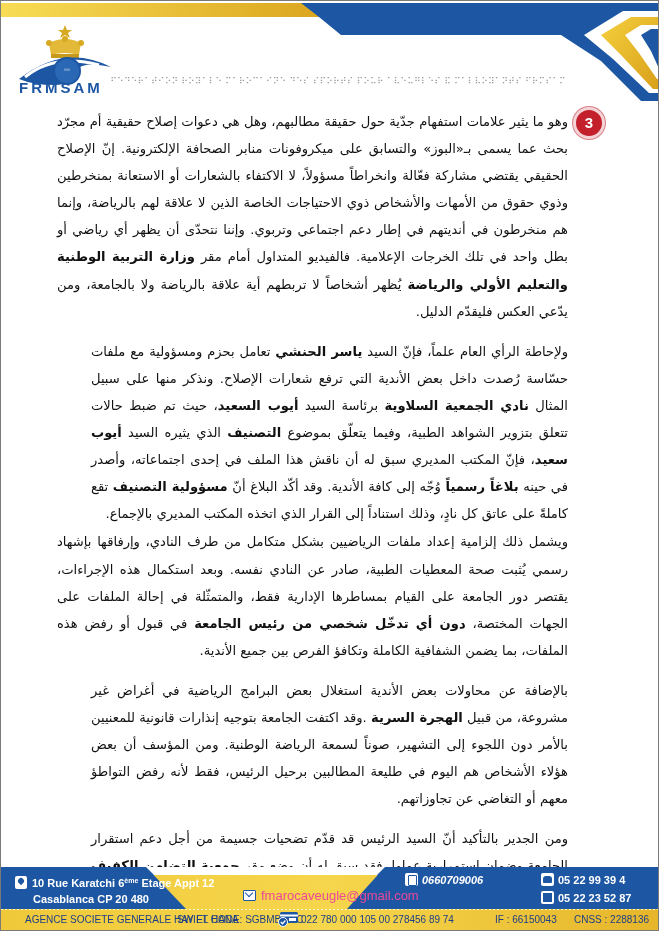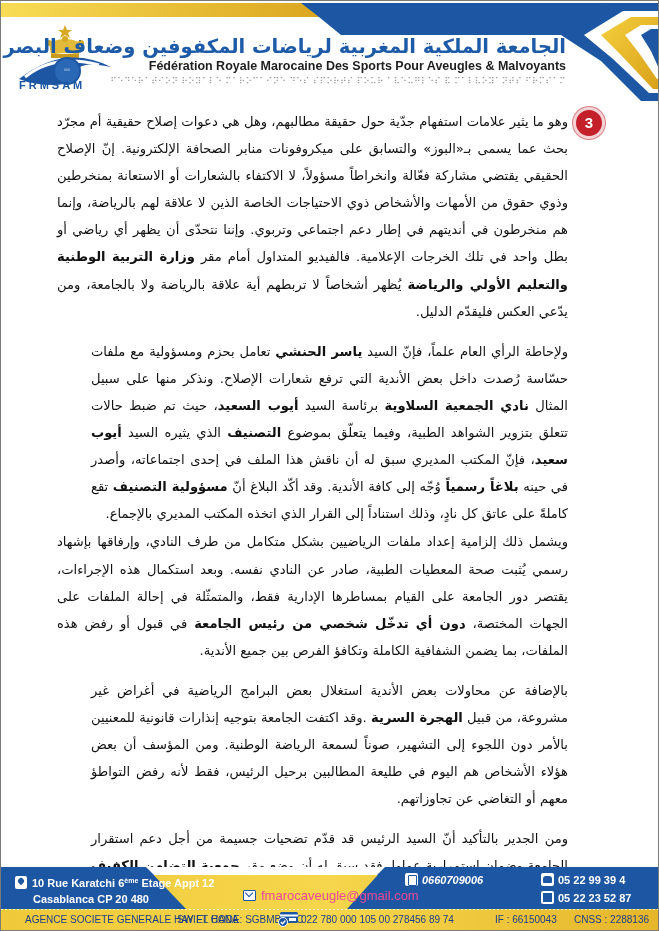--- a/index.html
+++ b/index.html
@@ -8,21 +8,21 @@
 
     .page {
       position: absolute; left: 0; top: 0; width: 659px; height: 931px;
       border: 1px solid #7a7a7a; background: #fff; overflow: hidden;
     }
     .hdr-shapes { position: absolute; left: 0; top: 0; width: 659px; height: 100px; }
 
     .logo { position: absolute; left: 14px; top: 22px; width: 100px; height: 78px; }
     .logo-text {
       position: absolute; left: 18px; top: 78px; width: 100px;
-      font-family: "Liberation Sans", sans-serif; font-weight: bold; font-size: 11px;
+      font-family: "Liberation Sans", sans-serif; font-weight: bold; font-size: 15px;
       letter-spacing: 3px; color: #1d57a3;
     }
 
     .title-ar {
       position: absolute; right: 92px; top: 34px; width: 460px; text-align: right;
       direction: rtl; font-family: "DejaVu Sans", sans-serif; font-weight: bold;
       font-size: 19.5px; color: #1d5aa8; line-height: 24px; white-space: nowrap;
     }
     .title-fr {
       position: absolute; right: 92px; top: 58px; width: 460px; text-align: right;
@@ -154,22 +154,20 @@
     <g>
       <path d="M4,56 Q50,20 96,44 Q70,38 62,46 Q58,62 40,62 Q18,62 4,56 Z" fill="#1d57a3"></path>
       <path d="M10,54 Q40,30 84,42" stroke="#ffffff" stroke-width="3" fill="none"></path>
       <circle cx="52" cy="48" r="14" fill="#1d57a3"></circle>
       <circle cx="52" cy="48" r="12" fill="#2a67b5"></circle>
       <text x="52" y="48" font-size="3" fill="#fff" text-anchor="middle">⠿⠿⠿</text>
     </g>
   </svg>
   <div class="logo-text">FRMSAM</div>
 
-  <div class="title-ar">الجامعة الملكية المغربية لرياضات المكفوفين وضعاف البصر</div>
-  <div class="title-fr">Fédération Royale Marocaine Des Sports Pour Aveugles &amp; Malvoyants</div>
   <div class="braille">⠋⠑⠙⠑⠗⠁⠞⠊⠕⠝ ⠗⠕⠽⠁⠇⠑ ⠍⠁⠗⠕⠉⠁⠊⠝⠑ ⠙⠑⠎ ⠎⠏⠕⠗⠞⠎ ⠏⠕⠥⠗ ⠁⠧⠑⠥⠛⠇⠑⠎ ⠯ ⠍⠁⠇⠧⠕⠽⠁⠝⠞⠎ ⠋⠗⠍⠎⠁⠍</div>
 
   <div class="page-badge">3</div>
 
   <div class="content">
     <p><span>وهو ما يثير علامات استفهام جدّية حول حقيقة مطالبهم، وهل هي دعوات إصلاح حقيقية أم مجرّد بحث عما يسمى بـ«البوز» والتسابق على ميكروفونات منابر الصحافة الإلكترونية. إنّ الإصلاح الحقيقي يقتضي مشاركة فعّالة وانخراطاً مسؤولاً، لا الاكتفاء بالشعارات أو الاستعانة بمنخرطين وذوي حقوق من الأمهات والأشخاص ذوي الاحتياجات الخاصة الذين لا علاقة لهم بالرياضة، وإنما هم منخرطون في أنديتهم في إطار دعم اجتماعي وتربوي. وإننا نتحدّى أن يظهر أي رياضي أو بطل واحد في تلك الخرجات الإعلامية. فالفيديو المتداول أمام مقر </span><b>وزارة التربية الوطنية والتعليم الأولي والرياضة</b><span> يُظهر أشخاصاً لا تربطهم أية علاقة بالرياضة ولا بالجامعة، ومن يدّعي العكس فليقدّم الدليل.</span></p>
     <p class="gap"><span>ولإحاطة الرأي العام علماً، فإنّ السيد </span><b>ياسر الحنشي</b><span> تعامل بحزم ومسؤولية مع ملفات حسّاسة رُصدت داخل بعض الأندية التي ترفع شعارات الإصلاح. ونذكر منها على سبيل المثال </span><b>نادي الجمعية السلاوية</b><span> برئاسة السيد </span><b>أيوب السعيد</b><span>، حيث تم ضبط حالات تتعلق بتزوير الشواهد الطبية، وفيما يتعلّق بموضوع </span><b>التصنيف</b><span> الذي يثيره السيد </span><b>أيوب سعيد</b><span>، فإنّ المكتب المديري سبق له أن ناقش هذا الملف في إحدى اجتماعاته، وأصدر في حينه </span><b>بلاغاً رسمياً</b><span> وُجّه إلى كافة الأندية. وقد أكّد البلاغ أنّ </span><b>مسؤولية التصنيف</b><span> تقع كاملةً على عاتق كل نادٍ، وذلك استناداً إلى القرار الذي اتخذه المكتب المديري بالإجماع.</span></p>
     <p class="gap2"><span>ويشمل ذلك إلزامية إعداد ملفات الرياضيين بشكل متكامل من طرف النادي، وإرفاقها بإشهاد رسمي يُثبت صحة المعطيات الطبية، صادر عن النادي نفسه. وبعد استكمال هذه الإجراءات، يقتصر دور الجامعة على القيام بمساطرها الإدارية فقط، والمتمثّلة في إحالة الملفات على الجهات المختصة، </span><b>دون أي تدخّل شخصي من رئيس الجامعة</b><span> في قبول أو رفض هذه الملفات، بما يضمن الشفافية الكاملة وتكافؤ الفرص بين جميع الأندية.</span></p>
     <p class="gap"><span>بالإضافة عن محاولات بعض الأندية استغلال بعض البرامج الرياضية في أغراض غير مشروعة، من قبيل </span><b>الهجرة السرية</b><span> .وقد اكتفت الجامعة بتوجيه إنذارات قانونية للمعنيين بالأمر دون اللجوء إلى التشهير، صوناً لسمعة الرياضة الوطنية. ومن المؤسف أن بعض هؤلاء الأشخاص هم اليوم في طليعة المطالبين برحيل الرئيس، فقط لأنه رفض التواطؤ معهم أو التغاضي عن تجاوزاتهم.</span></p>
     <p class="gap"><span>ومن الجدير بالتأكيد أنّ السيد الرئيس قد قدّم تضحيات جسيمة من أجل دعم استقرار الجامعة وضمان استمرارية عملها. فقد سبق له أن وضع مقر </span><b>جمعية التضامن الكفيف والمبصر</b><span> رهن إشارة الجامعة مجاناً منذ تأسيسها، في إطار دعمه للمؤسسة وتخفيف الأعباء المالية عنها. ورغم هذه المبادرة النبيلة، تعرّض لحملات اتهام باطلة وصلت إلى حدّ اتهامه باختلاس أموال الجامعة وادعاء أنّه يكتري المقر لحسابه الخاص. الأمر الذي اضطره لاحقاً إلى سحب المقر والتكفّل باكتراء مقر جديد بمبلغ </span></p>

